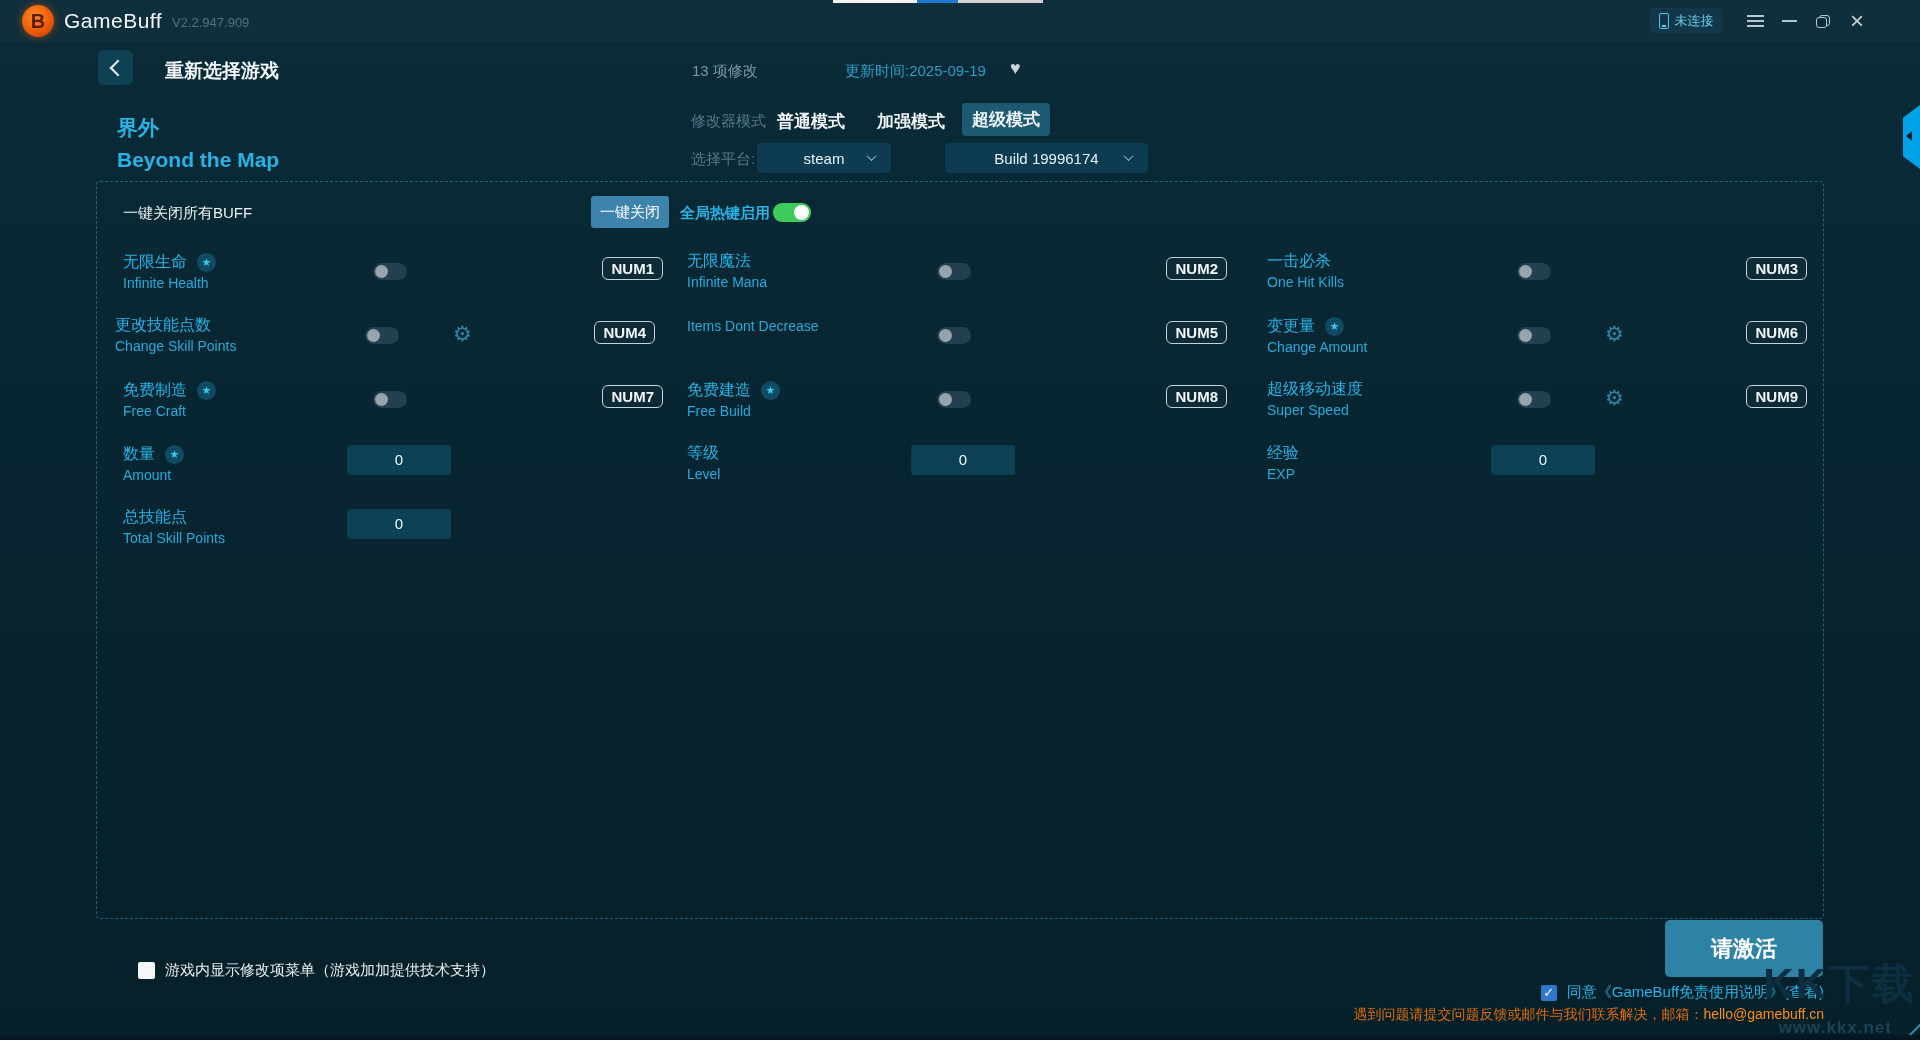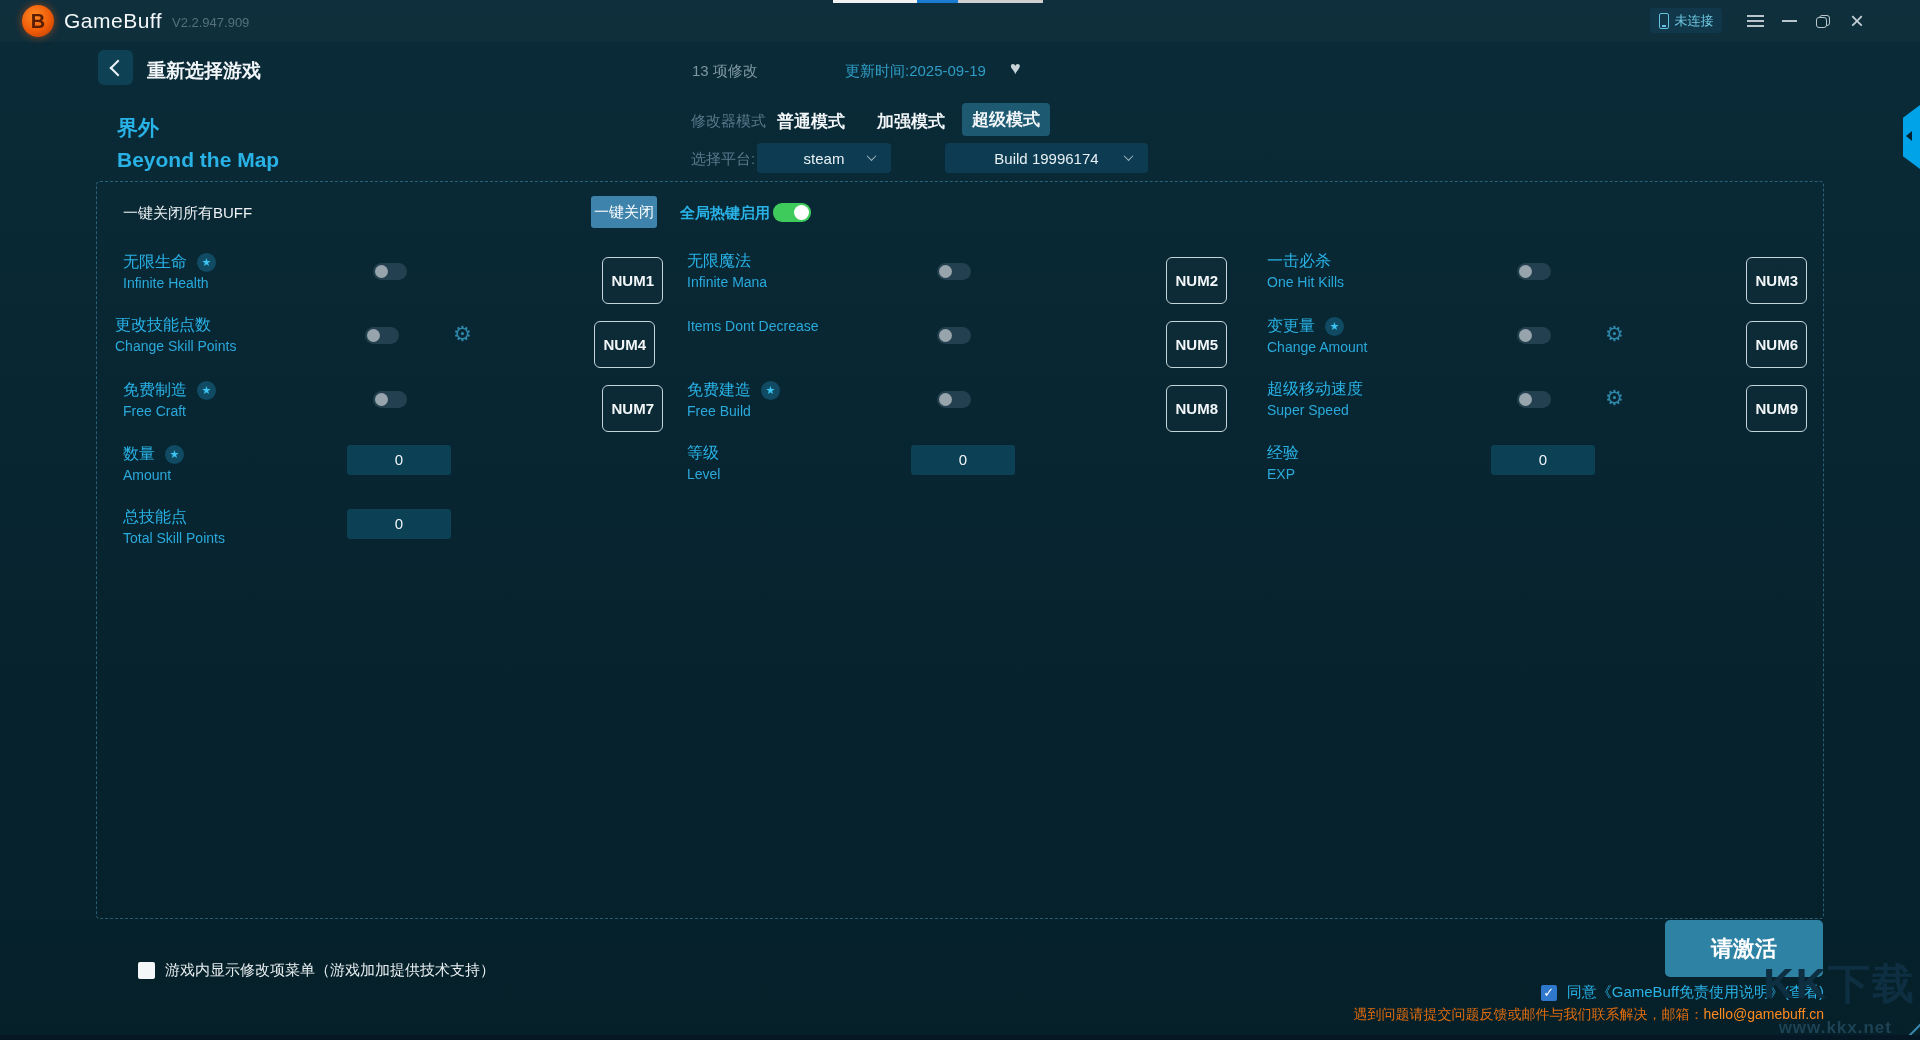--- a/index.html
+++ b/index.html
@@ -41,21 +41,21 @@
   .restore-icon i:nth-child(1) { right:0; top:0; width:11px; height:11px; }
   .restore-icon i:nth-child(2) { left:0; bottom:0; width:11px; height:11px; background:#0a2a36; }
   .close-icon { font-size:24px; color:#c3ced3; line-height:18px; font-weight:normal; }
 
   
   .back-btn {
     position:absolute; left:98px; top:50px; width:35px; height:35px; border-radius:6px;
     background:#0f4155; display:flex; align-items:center; justify-content:center; cursor:pointer;
   }
   .chev-left { display:inline-block; border:solid #eaf2f5; border-width:0 2.5px 2.5px 0; padding:5px; transform:rotate(135deg); margin-left:4px; }
-  .page-title { position:absolute; left:147px; top:58px; font-size:19px; font-weight:bold; color:#f2f6f8; }
+  .page-title { position:absolute; left:165px; top:58px; font-size:19px; font-weight:bold; color:#f2f6f8; }
   .mods-count { position:absolute; left:692px; top:62px; font-size:15px; color:#7e96a2; }
   .update-time { position:absolute; left:845px; top:62px; font-size:15px; color:#2f9cc4; }
   .heart { position:absolute; left:1010px; top:58px; font-size:18px; color:#c9d4d9; cursor:pointer; }
 
   
   .game-cn { position:absolute; left:117px; top:114px; font-size:21px; font-weight:bold; color:#29b2e6; }
   .game-en { position:absolute; left:117px; top:148px; font-size:21px; font-weight:bold; color:#29b2e6; }
 
   
   .mode-label { position:absolute; left:691px; top:112px; font-size:15px; color:#55788a; }
@@ -72,21 +72,21 @@
     display:flex; align-items:center; justify-content:center; font-size:15px; color:#e8f1f4; cursor:pointer;
   }
   .dd-platform { left:757px; width:134px; }
   .dd-build { left:945px; width:203px; }
   .chev-down { display:inline-block; border:solid #9fb6c0; border-width:0 1.6px 1.6px 0; padding:3px; transform:rotate(45deg) translate(-1px,-1px); position:absolute; right:16px; top:11px; }
 
   
   .panel { position:absolute; left:96px; top:181px; width:1728px; height:738px; border:1px dashed rgba(74,144,178,0.55); border-radius:4px; }
   .close-all-label { position:absolute; left:26px; top:22px; font-size:15px; color:#eef3f5; }
   .close-all-btn {
-    position:absolute; left:494px; top:14px; width:66px; height:32px; background:#3e83ac; border-radius:3px;
+    position:absolute; left:494px; top:14px; width:78px; height:32px; background:#3e83ac; border-radius:3px;
     display:flex; align-items:center; justify-content:center; font-size:15px; color:#fff; cursor:pointer;
   }
   .hotkey-label { position:absolute; left:583px; top:22px; font-size:15px; font-weight:bold; color:#29b2e6; }
   .toggle { position:relative; width:34px; height:17px; border-radius:9px; cursor:pointer; }
   .toggle .knob { position:absolute; top:2px; width:13px; height:13px; border-radius:50%; }
   .toggle.off { background:#22404f; }
   .toggle.off .knob { left:2px; background:#97a4ab; }
   .toggle.on { background:#3fca5c; }
   .toggle.on .knob { right:2px; background:#ffffff; }
   .global-toggle { position:absolute; left:676px; top:21px; width:38px; height:19px; }
@@ -99,21 +99,21 @@
   .en { font-size:14px; color:#2aa9db; line-height:18px; margin-top:2px; }
   .star-badge {
     width:19px; height:19px; border-radius:50%; background:#104a63; margin-top:2px;
     display:inline-flex; align-items:center; justify-content:center;
     font-size:11px; color:#3cc3ef;
   }
   .cell .toggle { position:absolute; left:250px; top:12px; }
   .gear { position:absolute; left:338px; top:8px; font-size:21px; color:#2e87a8; cursor:pointer; line-height:21px; }
   .numkey {
     position:absolute; right:0; top:6px; border:1.5px solid #c4d4da; border-radius:6px;
-    padding:14px 8px; font-size:15px; font-weight:bold; color:#f2f6f8; background:rgba(255,255,255,0.02);
+    padding:2px 8px; font-size:15px; font-weight:bold; color:#f2f6f8; background:rgba(255,255,255,0.02);
   }
   .input-box {
     position:absolute; left:224px; top:2px; width:104px; height:30px; background:#0c4055; border-radius:3px;
     text-align:center; line-height:30px; font-size:15px; color:#f2f6f8; cursor:text;
   }
 
   
   .ingame-row { position:absolute; left:138px; top:961px; display:flex; align-items:center; gap:10px;justify-content:flex-end; }
   .checkbox { width:17px; height:17px; border-radius:2px; cursor:pointer; }
   .checkbox.unchecked { background:#f4f7f8; }

